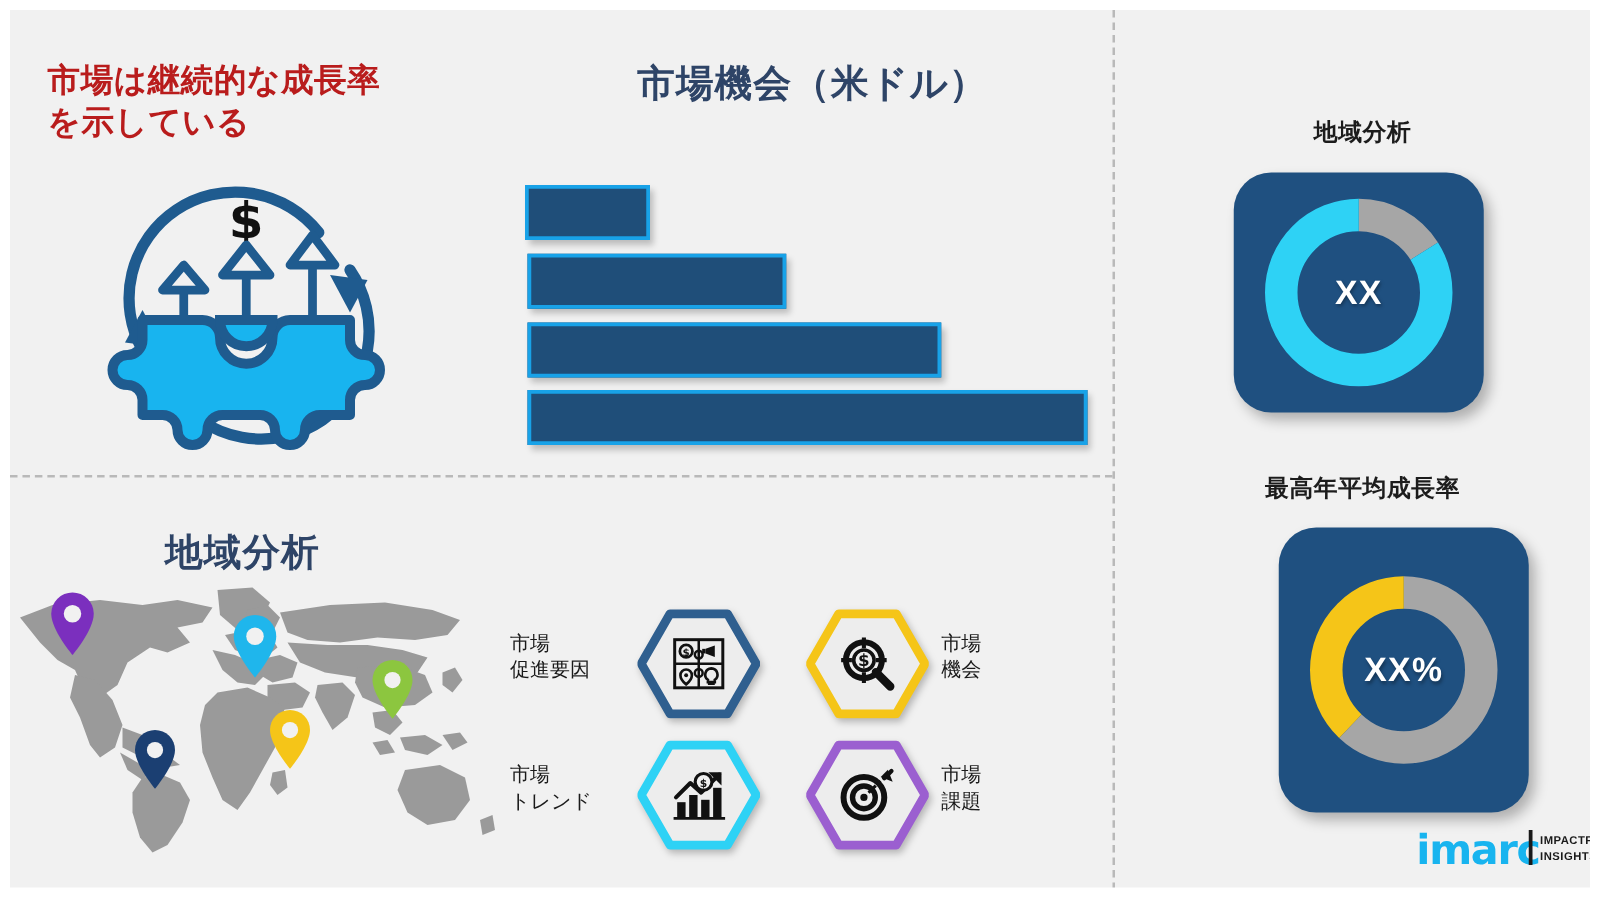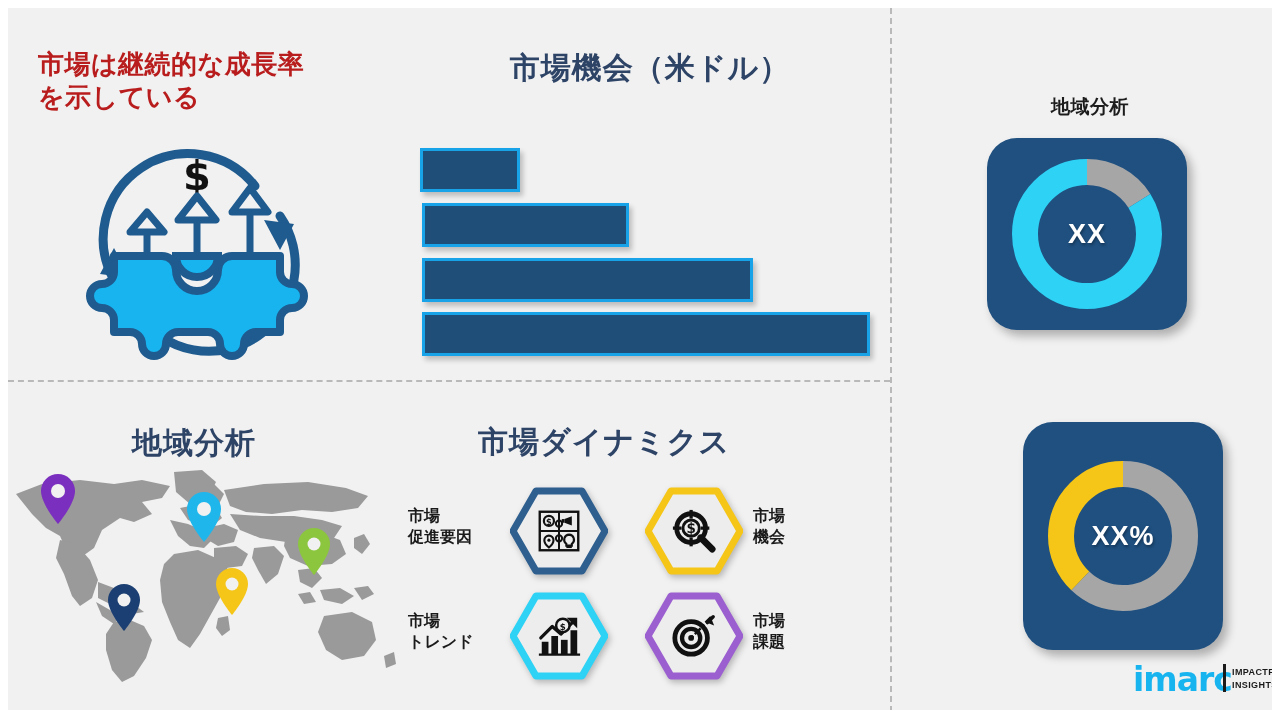--- a/index.html
+++ b/index.html
@@ -89,21 +89,21 @@
   .dyn-item { position:absolute; width:200px; height:88px; }
   .hex-wrap { position:absolute; width:98px; height:88px; }
   .hex-svg { position:absolute; left:0; top:0; width:98px; height:88px;
              filter: drop-shadow(2px 3px 3px rgba(0,0,0,.25)); }
   .hex-icon {
     position:absolute; left:0; top:0; width:98px; height:88px;
     display:flex; align-items:center; justify-content:center;
   }
   .dyn-label {
     position:absolute; top:18px; width:92px;
-    font-size:16px; font-weight:700; color:#1a1a1a; line-height:1.32;
+    font-size:16px; font-weight:400; color:#1a1a1a; line-height:1.32;
   }
   .dyn-label.right-side { text-align:left; }
   .dyn-label.left-side  { text-align:left; }
 
   
   #logo { position:absolute; left:1133px; top:658px; width:140px; height:44px; }
   .logo-word {
     position:absolute; left:0; top:2px;
     font-size:33px; font-weight:700; letter-spacing:-1px;
     color:#18b4ef; font-family:"DejaVu Sans", sans-serif;
@@ -227,21 +227,20 @@
     <g>
       <path d="M230 106 a16 16 0 0 1 16 16 c0 12 -16 31 -16 31 s-16 -19 -16 -31 a16 16 0 0 1 16 -16 z" fill="#f5c518"></path>
       <circle cx="230" cy="122" r="6.5" fill="#f1f1f1"></circle>
     </g>
     <g>
       <path d="M122 122 a16 16 0 0 1 16 16 c0 12 -16 31 -16 31 s-16 -19 -16 -31 a16 16 0 0 1 16 -16 z" fill="#1b3f72"></path>
       <circle cx="122" cy="138" r="6.5" fill="#f1f1f1"></circle>
     </g>
   </svg>
 
-  <div class="head-navy" id="title-dynamics">市場ダイナミクス</div>
 
   <div class="dyn-item" style="left:408px; top:487px;">
     <div class="dyn-label left-side" style="left:0; white-space:pre-line;">市場
 促進要因</div>
     <div class="hex-wrap" style="left:102px; top:0;">
       <svg class="hex-svg" viewBox="0 0 98 88">
         <polygon points="26,4 72,4 95,44 72,84 26,84 3,44" fill="#ededed" stroke="#2f5f8f" stroke-width="7" stroke-linejoin="round"></polygon>
       </svg>
       <div class="hex-icon">
         <svg width="44" height="44" viewBox="0 0 48 48">
@@ -333,20 +332,21 @@
   <div class="donut-card" id="donut-card-largest">
     <svg class="donut-svg" viewBox="0 0 200 192">
 
       <circle cx="100" cy="96" r="62" fill="none" stroke="#a6a6a6" stroke-width="26" stroke-dasharray="62.3 327.2" transform="rotate(-90 100 96)"></circle>
 
       <circle cx="100" cy="96" r="62" fill="none" stroke="#2ed2f5" stroke-width="26" stroke-dasharray="327.2 62.3" stroke-dashoffset="-62.3" transform="rotate(-90 100 96)"></circle>
     </svg>
     <div class="donut-value">XX</div>
   </div>
 
+  <div class="head-dark" id="title-cagr">最高年平均成長率</div>
 
   <div class="donut-card" id="donut-card-cagr">
     <svg class="donut-svg" viewBox="0 0 200 192">
 
       <circle cx="100" cy="96" r="62" fill="none" stroke="#a6a6a6" stroke-width="26" stroke-dasharray="241.5 148.0" transform="rotate(-90 100 96)"></circle>
 
       <circle cx="100" cy="96" r="62" fill="none" stroke="#f5c518" stroke-width="26" stroke-dasharray="148.0 241.5" stroke-dashoffset="-241.5" transform="rotate(-90 100 96)"></circle>
     </svg>
     <div class="donut-value">XX%</div>
   </div>

